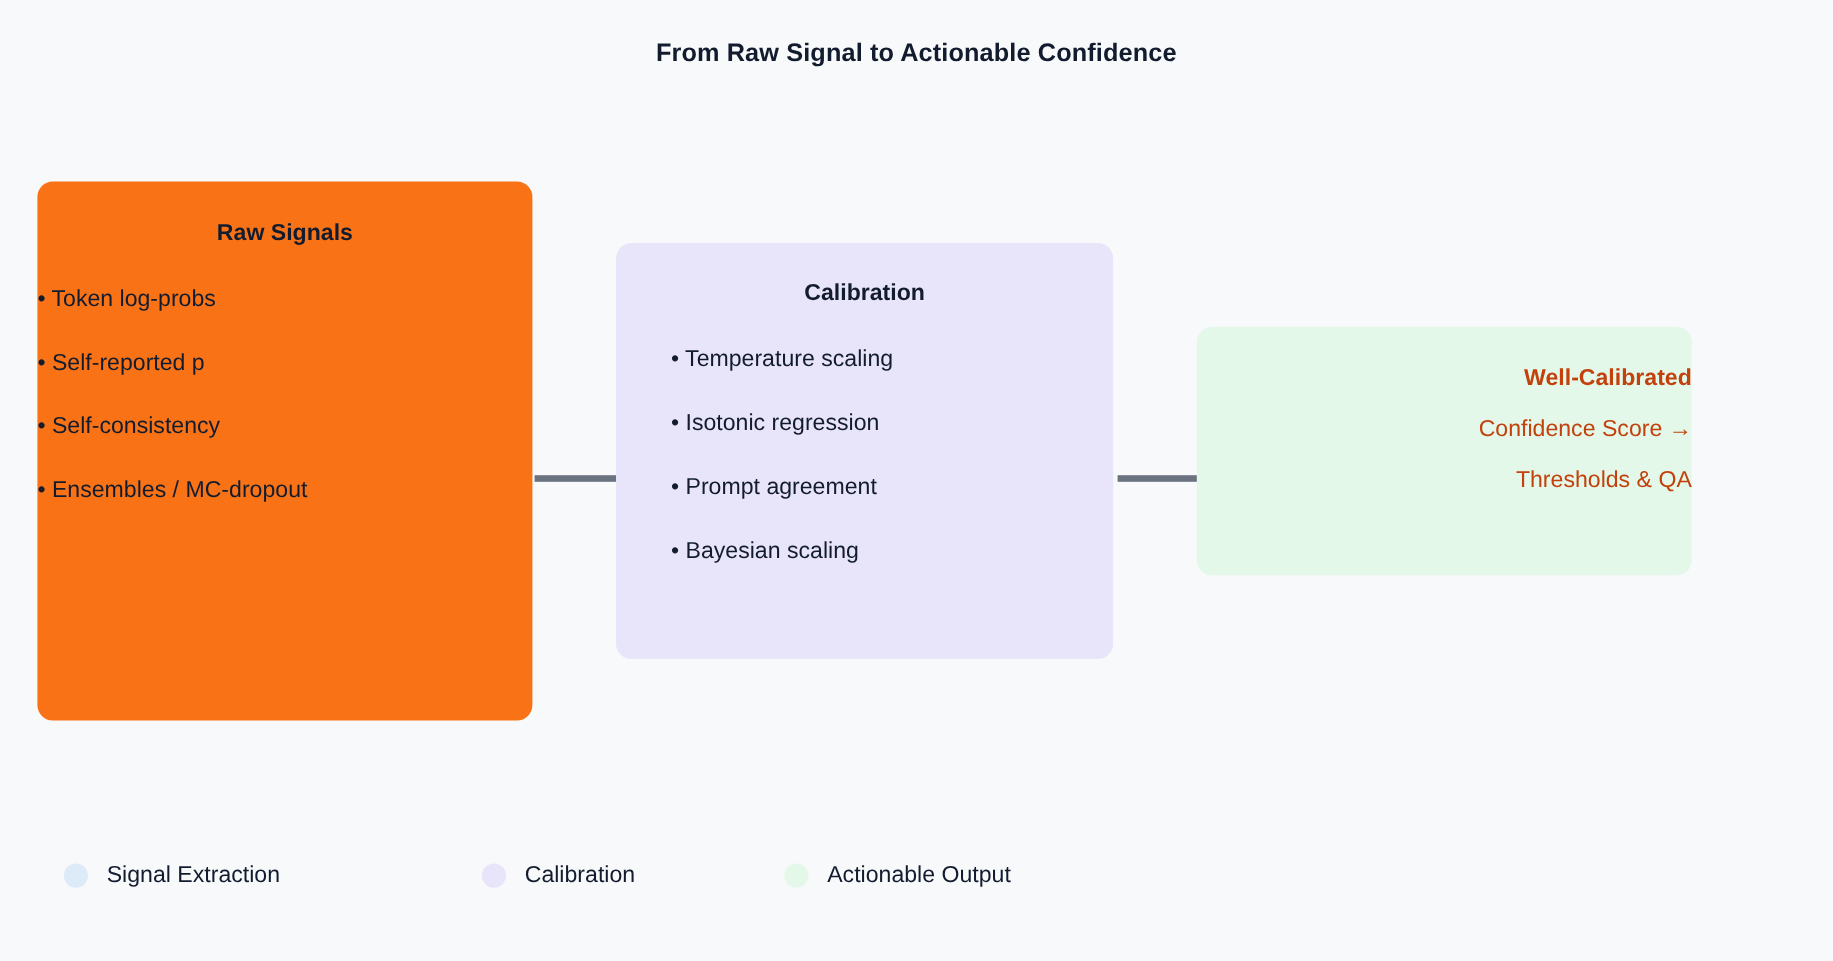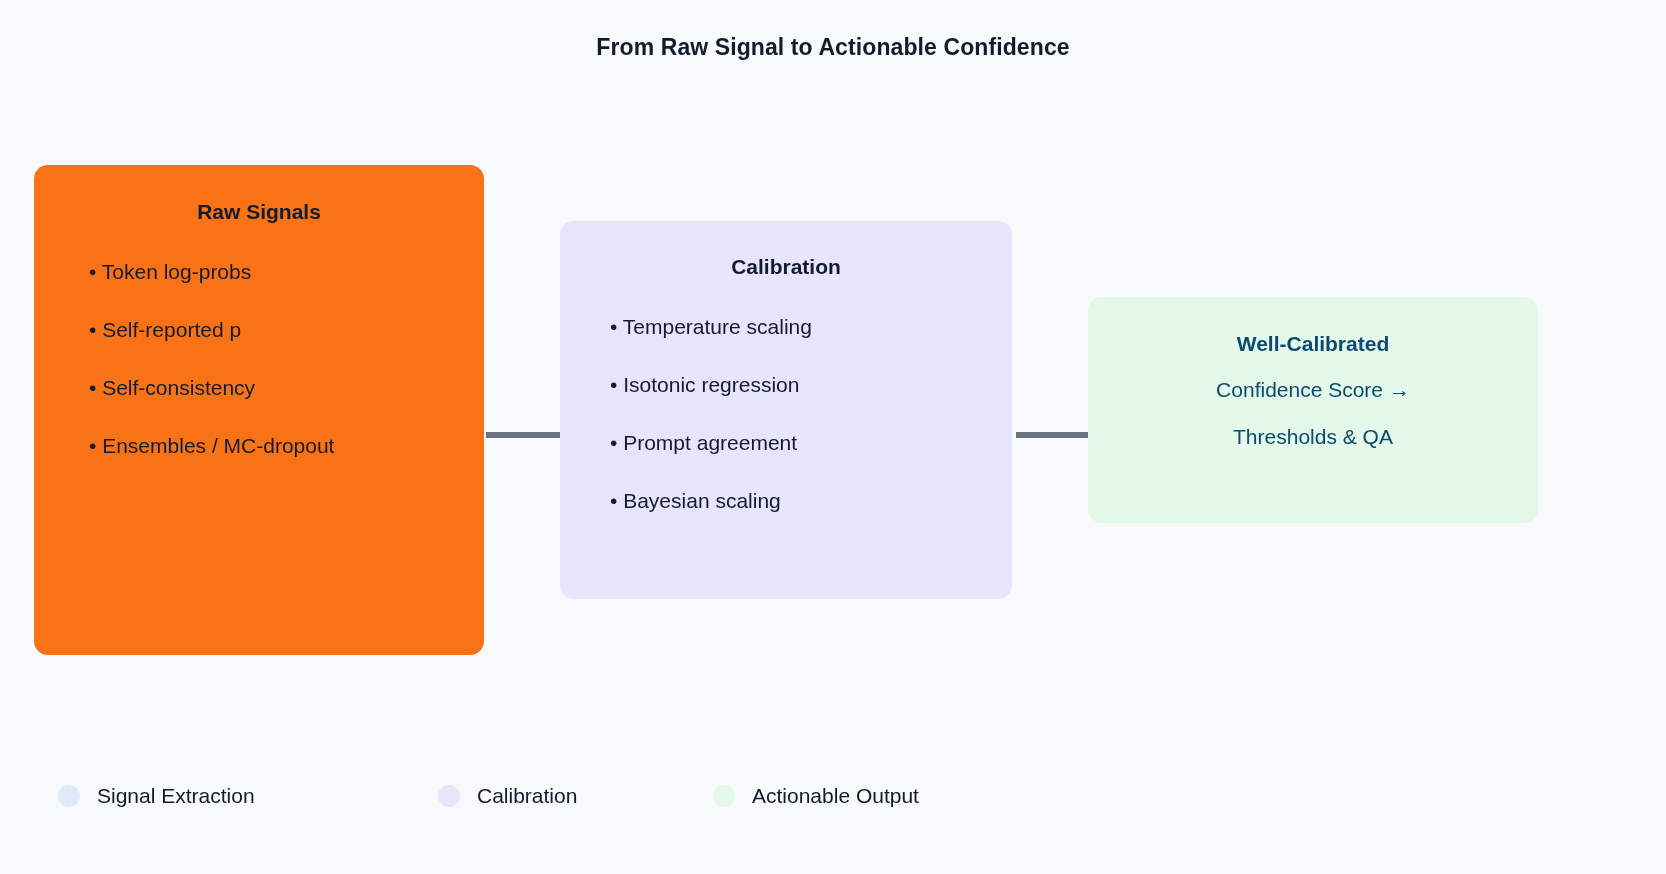--- a/index.html
+++ b/index.html
@@ -28,32 +28,32 @@
     font-size:21px; font-weight:bold; color:#121c2e;
     text-align:center; width:100%;
   }
   .node-list { list-style:none; width:100%; }
   .node-list li {
     font-size:21px; color:#121c2e;
     text-align:left;
     white-space:nowrap;
   }
   .node-line {
-    font-size:21px; color:#0c4a6e; text-align:center; width:100%;
+    font-size:21px; color:#c2410c; text-align:right; width:100%;
     white-space:nowrap;
   }
   .node-line.bold { font-weight:bold; }
 
   
   #node-raw-signals {
     left:34px; top:165px; width:450px; height:490px;
     background:#ddebf9;
   }
   #node-raw-signals .node-title { margin-top:35px; }
-  #node-raw-signals .node-list { margin-top:36px; padding-left:55px; }
+  #node-raw-signals .node-list { margin-top:36px; }
   #node-raw-signals .node-list li { margin-bottom:34px; }
 
   
   #node-calibration {
     left:560px; top:221px; width:452px; height:378px;
     background:#e8e4f9;
   }
   #node-calibration .node-title { margin-top:34px; }
   #node-calibration .node-list { margin-top:36px; padding-left:50px; }
   #node-calibration .node-list li { margin-bottom:34px; }

